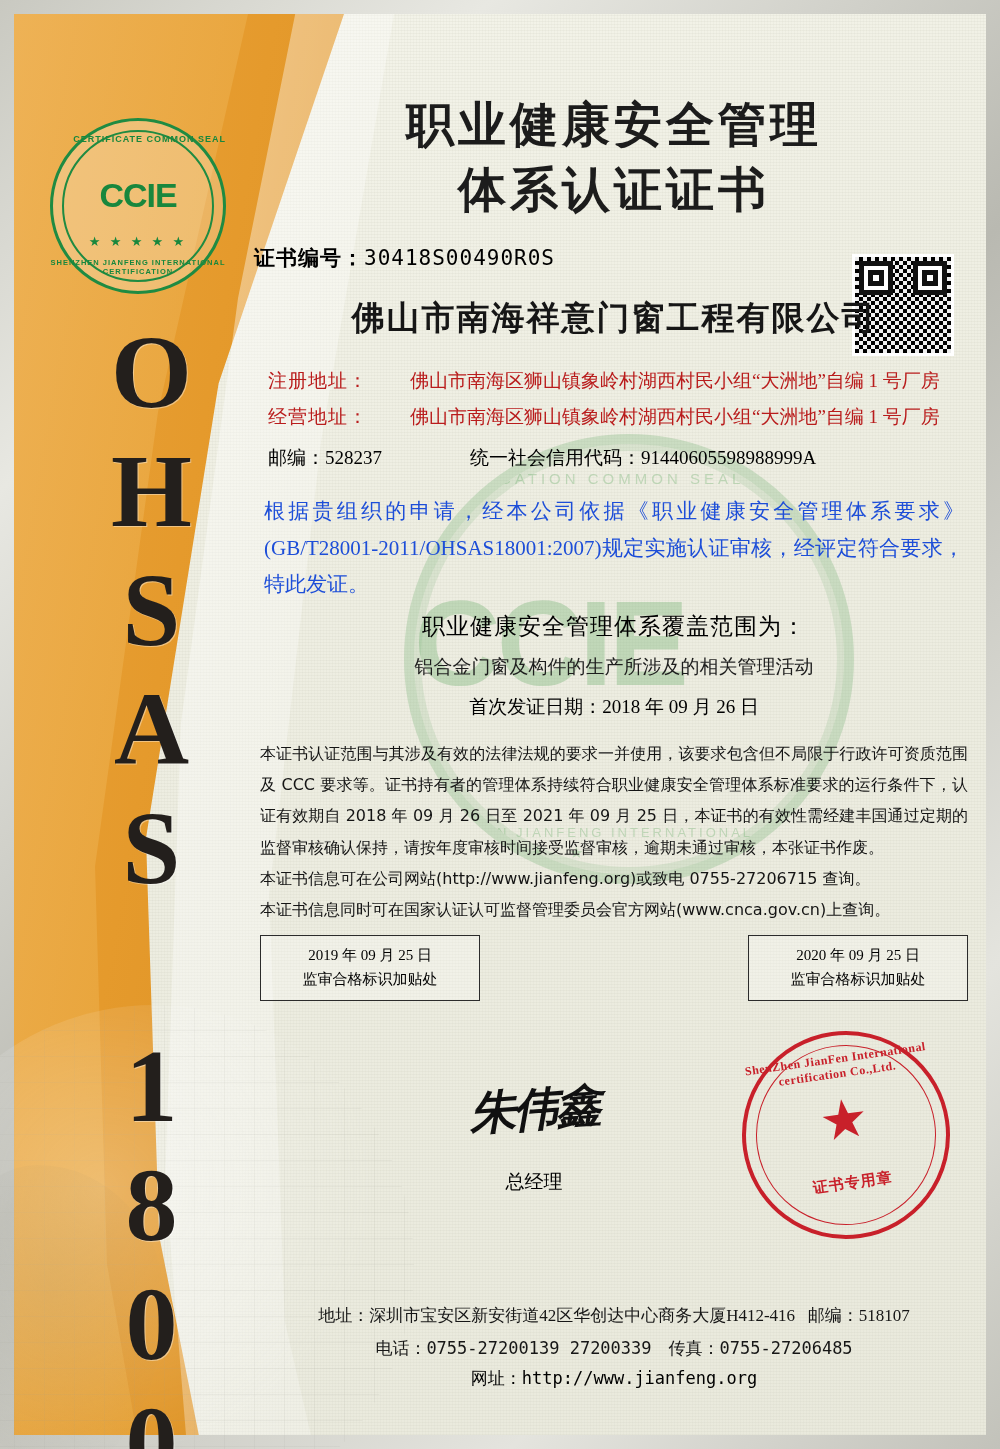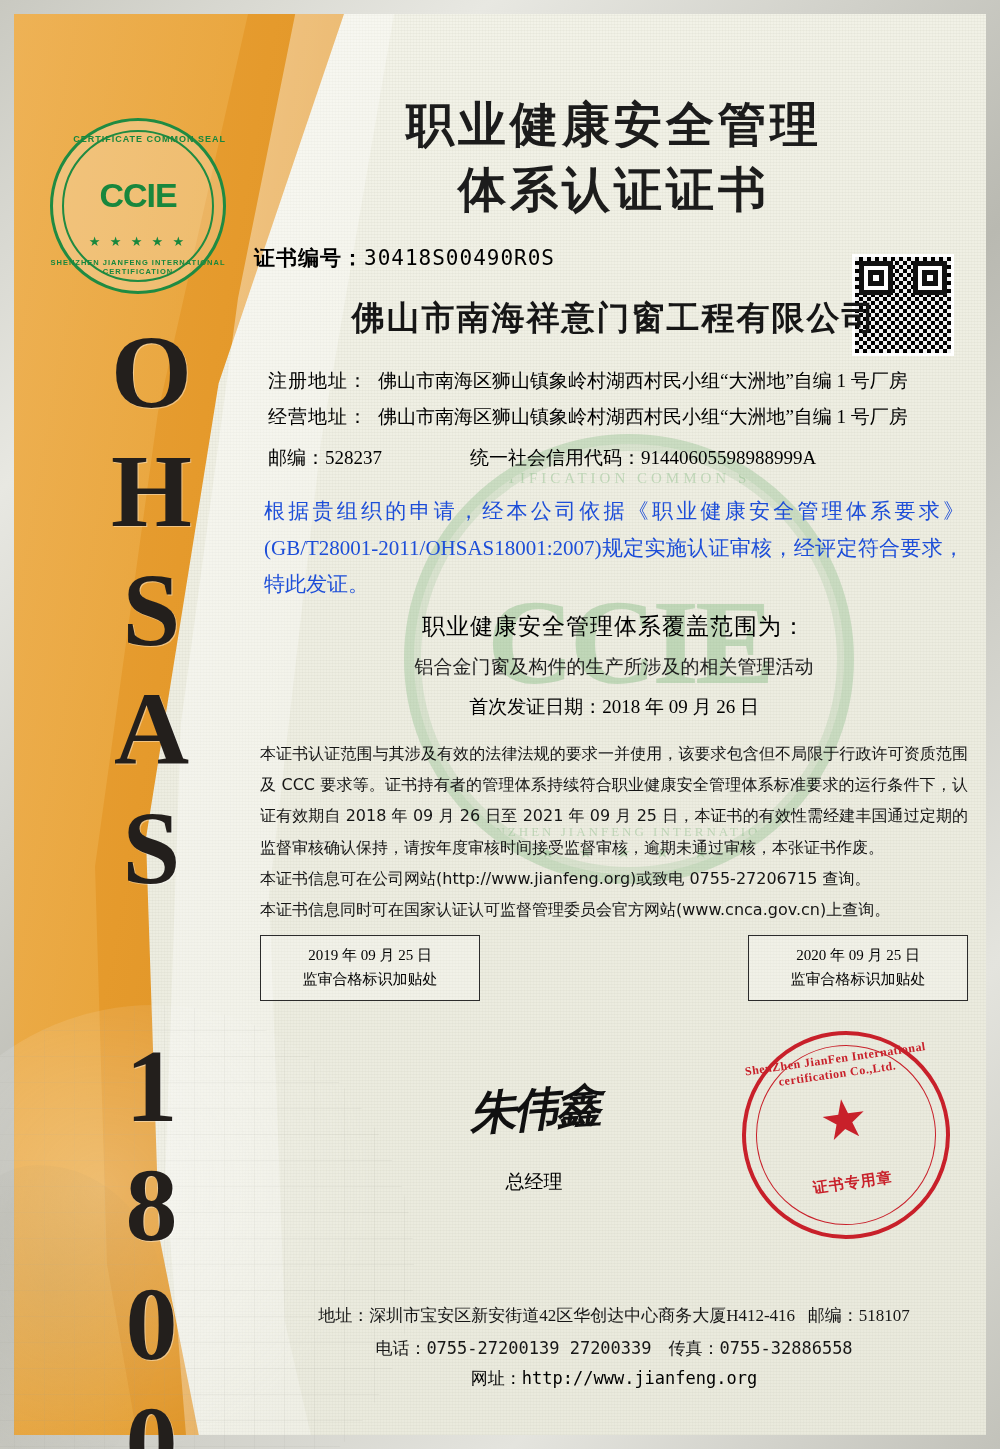--- a/index.html
+++ b/index.html
@@ -149,22 +149,22 @@
     width: 720px; height: 1370px;
   }
   .watermark {
     position: absolute;
     left: 150px; top: 380px;
     width: 430px; height: 430px;
     border-radius: 50%;
     border: 10px solid rgba(120,180,120,0.30);
     box-shadow: inset 0 0 0 7px rgba(120,180,120,0.18);
     color: rgba(110,175,110,0.35);
-    font-family:Liberation Serif, serif;
-    text-align:center;
+    font-family:Liberation Sans, sans-serif;
+    text-align:left;
     overflow:hidden;
   }
   .watermark .wm-big {
     margin-top: 130px;
     font-size: 120px;
     font-weight: bold;
     letter-spacing: -4px;
   }
   .watermark .wm-arc-top {
     position:absolute; left:0; right:0; top:26px; font-size:15px; letter-spacing:4px;
@@ -217,21 +217,21 @@
     position:relative;
     text-align:center;
     margin-top: 24px;
     font-family:"DejaVu Sans","Liberation Sans",sans-serif;
     font-size: 33px;
     font-weight: bold;
     color:#161616;
     letter-spacing: 2px;
   }
   .addr-block { position:relative; margin-top: 22px; padding: 0 14px;}
-  .addr-line { display:flex; font-size: 19px; line-height: 1.9; color:#000000;}
+  .addr-line { display:flex; font-size: 19px; line-height: 1.9; color:#b91c1c;gap:32px;}
   .addr-line .k { width: 110px; flex: none; letter-spacing:1px;}
   .addr-line .v { flex:1; }
   .meta-line {
     position:relative;
     display:flex;
     justify-content:flex-start;
     gap: 88px;
     margin-top: 10px;
     padding: 0 14px;
     font-size: 19px;
@@ -470,21 +470,21 @@
         </div>
       </div>
 
       <div class="footer">
         <div class="footer-line">
           <span>地址：</span><span>深圳市宝安区新安街道42区华创达中心商务大厦H412-416</span>&nbsp;&nbsp;
           <span>邮编：</span><span>518107</span>
         </div>
         <div class="footer-line">
           <span>电话：</span><span class="mono">0755-27200139   27200339</span>&nbsp;&nbsp;&nbsp;
-          <span>传真：</span><span class="mono">0755-32886558</span>
+          <span>传真：</span><span class="mono">0755-27206485</span>
         </div>
         <div class="website">
           <span>网址：</span><span>http://www.jianfeng.org</span>
         </div>
       </div>
 
     </div>
   </div>
 </div>
 

